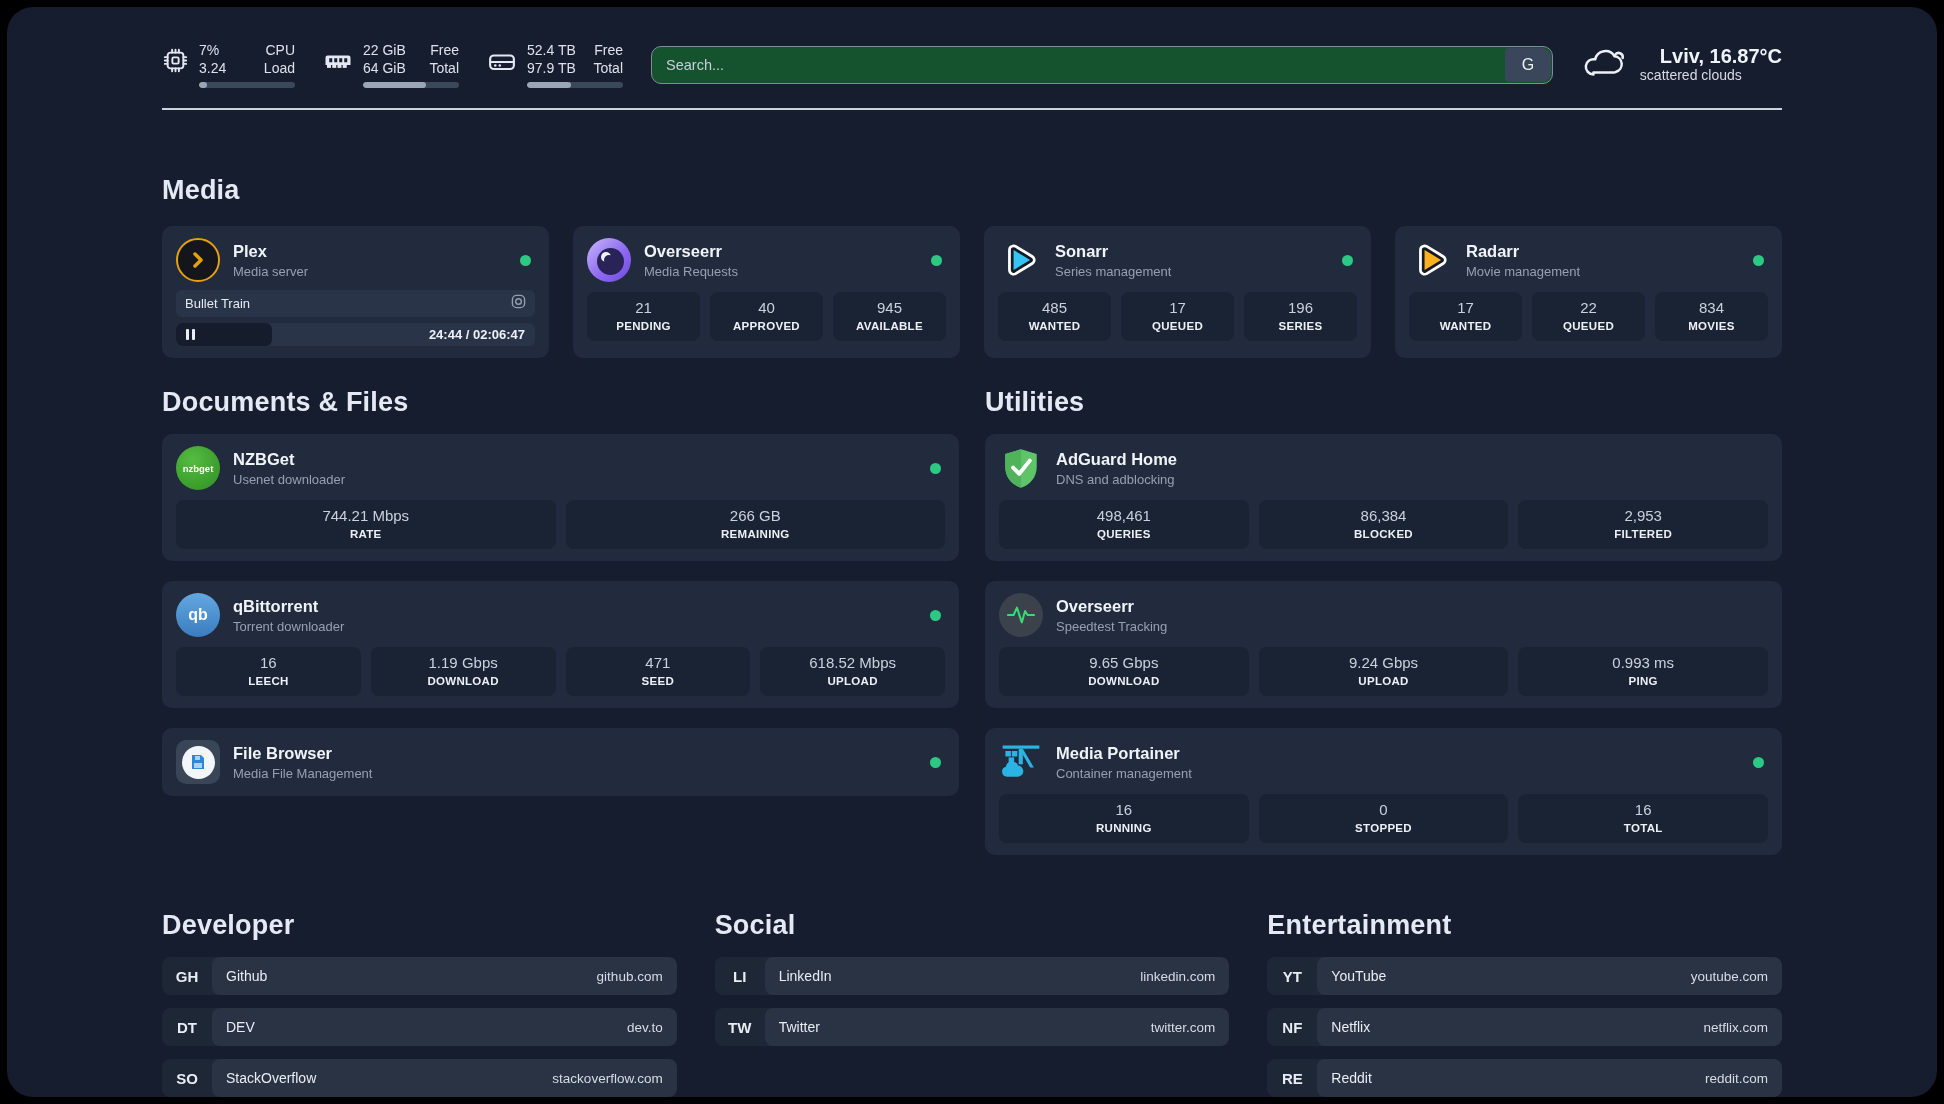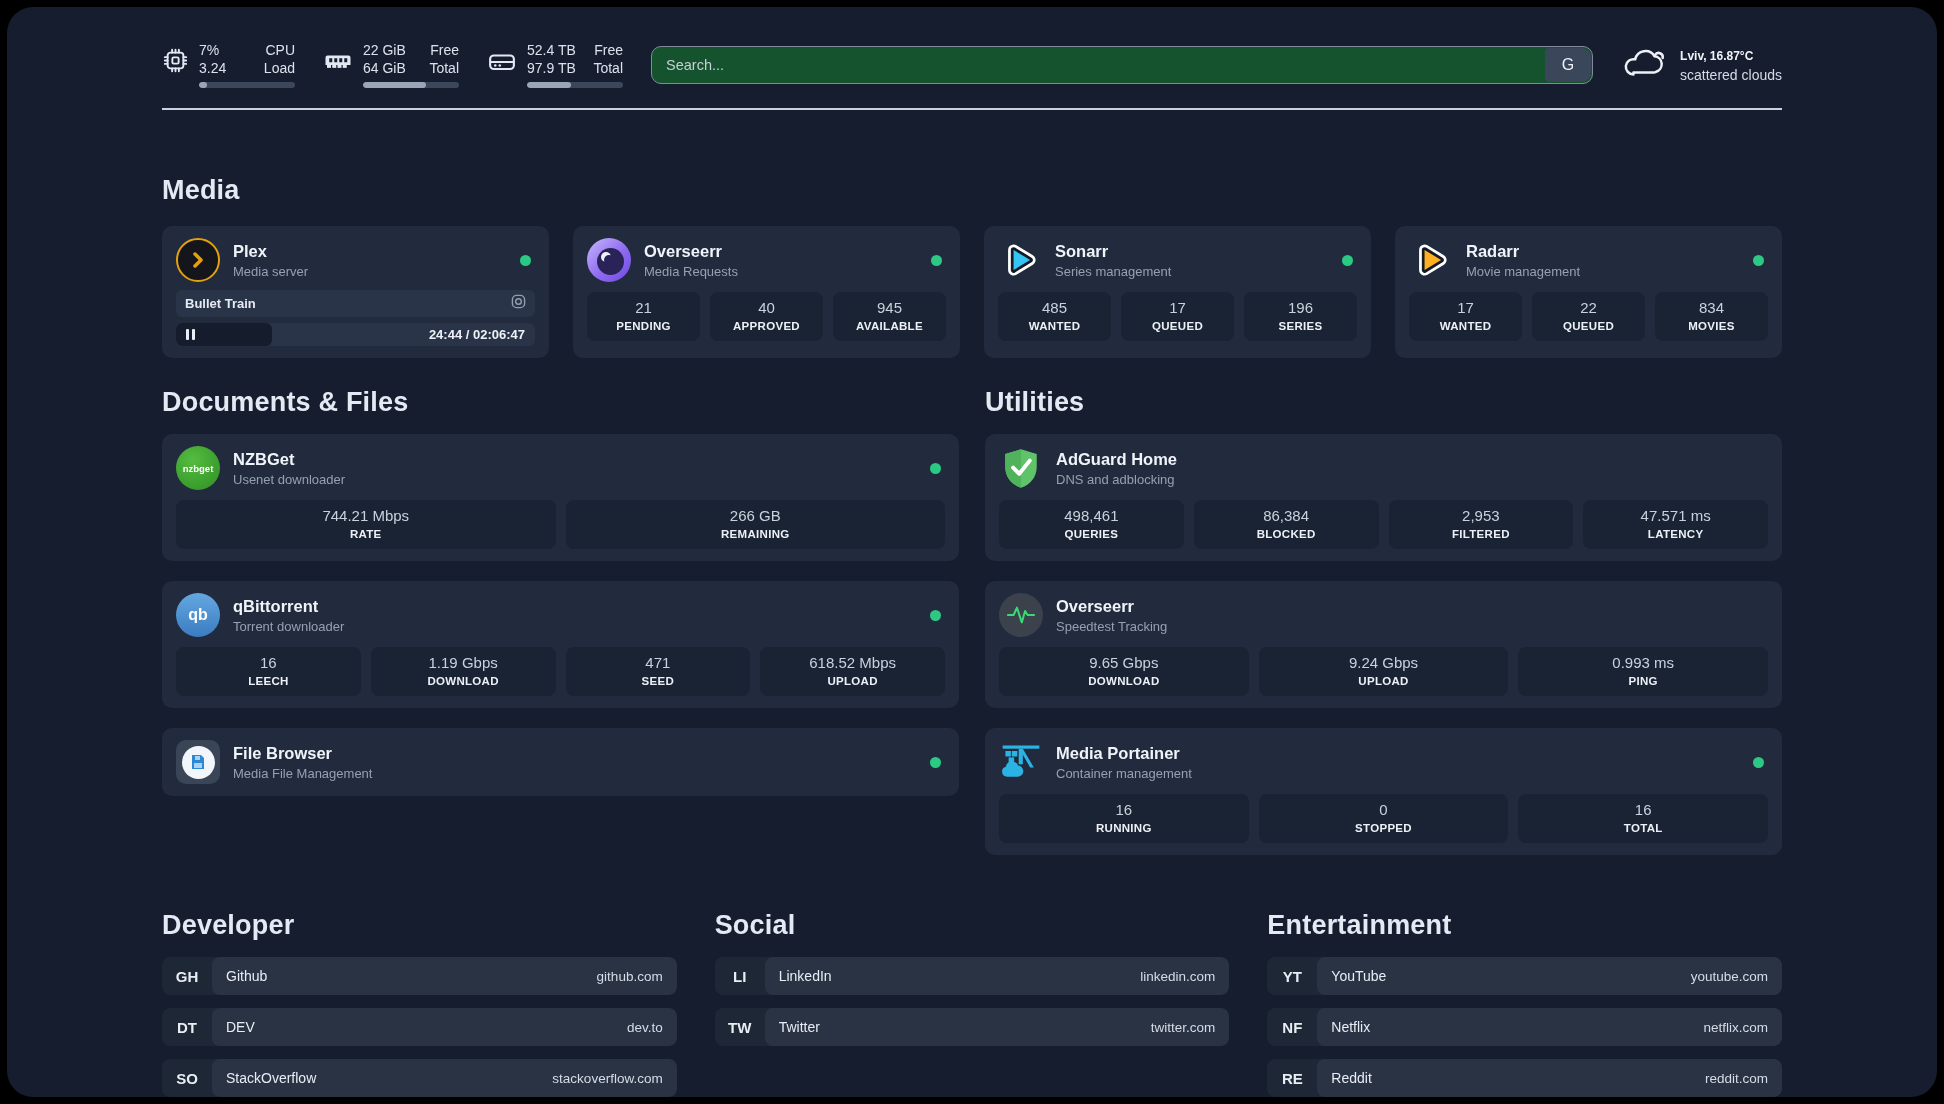--- a/index.html
+++ b/index.html
@@ -28,21 +28,21 @@
     border:1.5px solid #7F8A9B;border-radius:10px;color:#E4E9F1;
     padding:0 64px 0 14px;font-size:14.5px;font-family:"Liberation Sans",sans-serif;outline:none;
   }
   .search-input::placeholder{color:#C7CEDA;}
   .search-provider{
     position:absolute;right:2px;top:2px;bottom:2px;width:46px;background:#3A4659;
     border-radius:4px 9px 9px 4px;display:flex;align-items:center;justify-content:center;
     color:#EDF1F7;font-size:16px;cursor:pointer;
   }
   .weather{display:flex;align-items:center;gap:13px;flex:none;}
-  .weather-text .w1{font-size:12px;font-weight:600;color:#F0F4F9;line-height:20px;}
+  .weather-text .w1{font-size:20px;font-weight:600;color:#F0F4F9;line-height:20px;margin-left:20px;}
   .weather-text .w2{font-size:14px;color:#D6DCE6;line-height:18px;}
   .divider{margin-top:20px;border:none;border-top:2.5px solid #C9D1DC;}
 
   
   .sec-title{font-size:27px;font-weight:600;color:#E4EAF3;letter-spacing:.2px;line-height:32px;}
   .media-title{margin-top:64px;}
   .grid-media{display:grid;grid-template-columns:repeat(4,1fr);gap:24px;margin-top:20px;}
   .grid-two{display:grid;grid-template-columns:1fr 1fr;gap:26px;margin-top:28px;}
   .col .sec-title{margin-bottom:16px;}
   .col .card{margin-bottom:20px;}
@@ -69,21 +69,21 @@
   .nzb span{font-size:9.5px;font-weight:700;color:#fff;}
   .qbt{width:44px;height:44px;border-radius:50%;background:linear-gradient(180deg,#64A8E1,#3A7CC0);display:flex;align-items:center;justify-content:center;}
   .qbt span{font-size:16px;font-weight:700;color:#fff;}
   .fb{width:44px;height:44px;border-radius:10px;background:#3A4557;display:flex;align-items:center;justify-content:center;}
   .fb-circle{width:33px;height:33px;border-radius:50%;background:#F2F5F9;display:flex;align-items:center;justify-content:center;}
   .spd{width:44px;height:44px;border-radius:50%;background:#3C424C;display:flex;align-items:center;justify-content:center;}
 
   
   .player{margin-top:8px;}
   .np-row{height:27px;background:#2A3449;border-radius:6px;display:flex;align-items:center;justify-content:space-between;padding:0 9px;}
-  .np-title{font-size:13px;color:#E6EBF2;font-weight:bold;}
+  .np-title{font-size:13px;color:#E6EBF2;}
   .pr-row{height:23px;background:#2A3449;border-radius:6px;margin-top:6px;display:flex;align-items:center;justify-content:space-between;padding-right:10px;overflow:hidden;}
   .pr-fill{width:96px;height:100%;background:#151C2B;border-radius:6px;display:flex;align-items:center;padding-left:10px;box-sizing:border-box;}
   .pb{width:3px;height:11px;background:#E9EDF4;border-radius:1px;margin-right:3px;display:inline-block;}
   .pr-time{font-size:13px;font-weight:600;color:#EDF1F7;}
 
   
   .grid-links{display:grid;grid-template-columns:1fr 1fr 1fr;gap:38px;margin-top:34px;}
   .links-col .sec-title{margin-bottom:16px;}
   .link-row{display:flex;height:38px;background:#1E2736;border-radius:8px;margin-bottom:13px;overflow:hidden;cursor:pointer;align-items:stretch;}
   .link-abbr{width:50px;display:flex;align-items:center;justify-content:center;font-size:15px;font-weight:600;color:#E8EDF4;flex:none;}
@@ -436,24 +436,20 @@
               <div class="stat-l">QUERIES</div>
             </div>
             <div class="stat">
               <div class="stat-v">86,384</div>
               <div class="stat-l">BLOCKED</div>
             </div>
             <div class="stat">
               <div class="stat-v">2,953</div>
               <div class="stat-l">FILTERED</div>
             </div>
-            <div class="stat">
-              <div class="stat-v">47.571 ms</div>
-              <div class="stat-l">LATENCY</div>
-            </div>
           </div>
         </div>
 
         <div class="card">
           <div class="card-head">
             <div class="app-icon">
               <div class="spd">
                 <svg width="36" height="36" viewBox="0 0 44 44" fill="none" stroke="#3ADB76" stroke-width="2.4" stroke-linecap="round" stroke-linejoin="round">
                   <polyline points="6,22 13,22 17,13 23,31 27,17 30,22 38,22"></polyline>
                 </svg>

